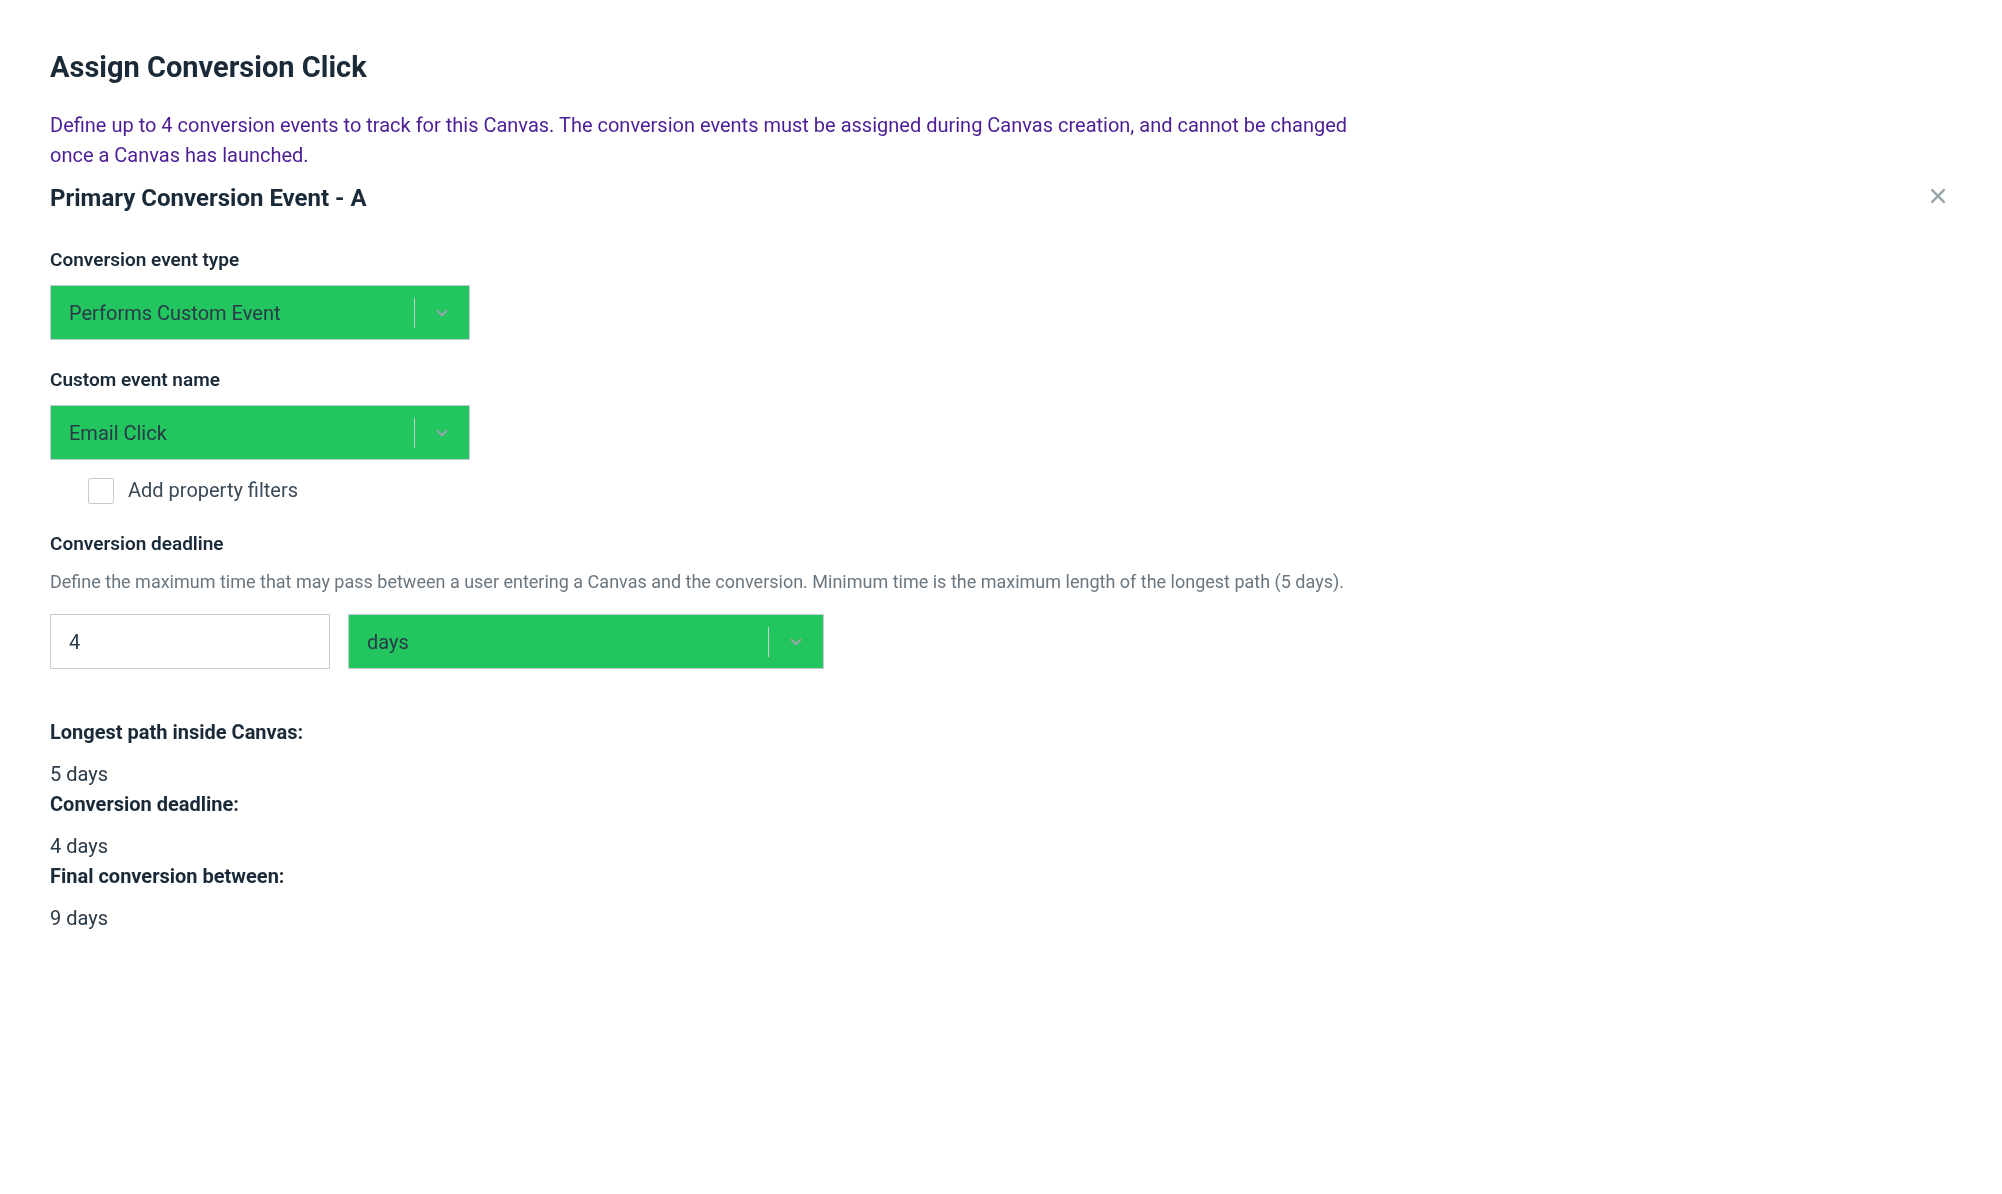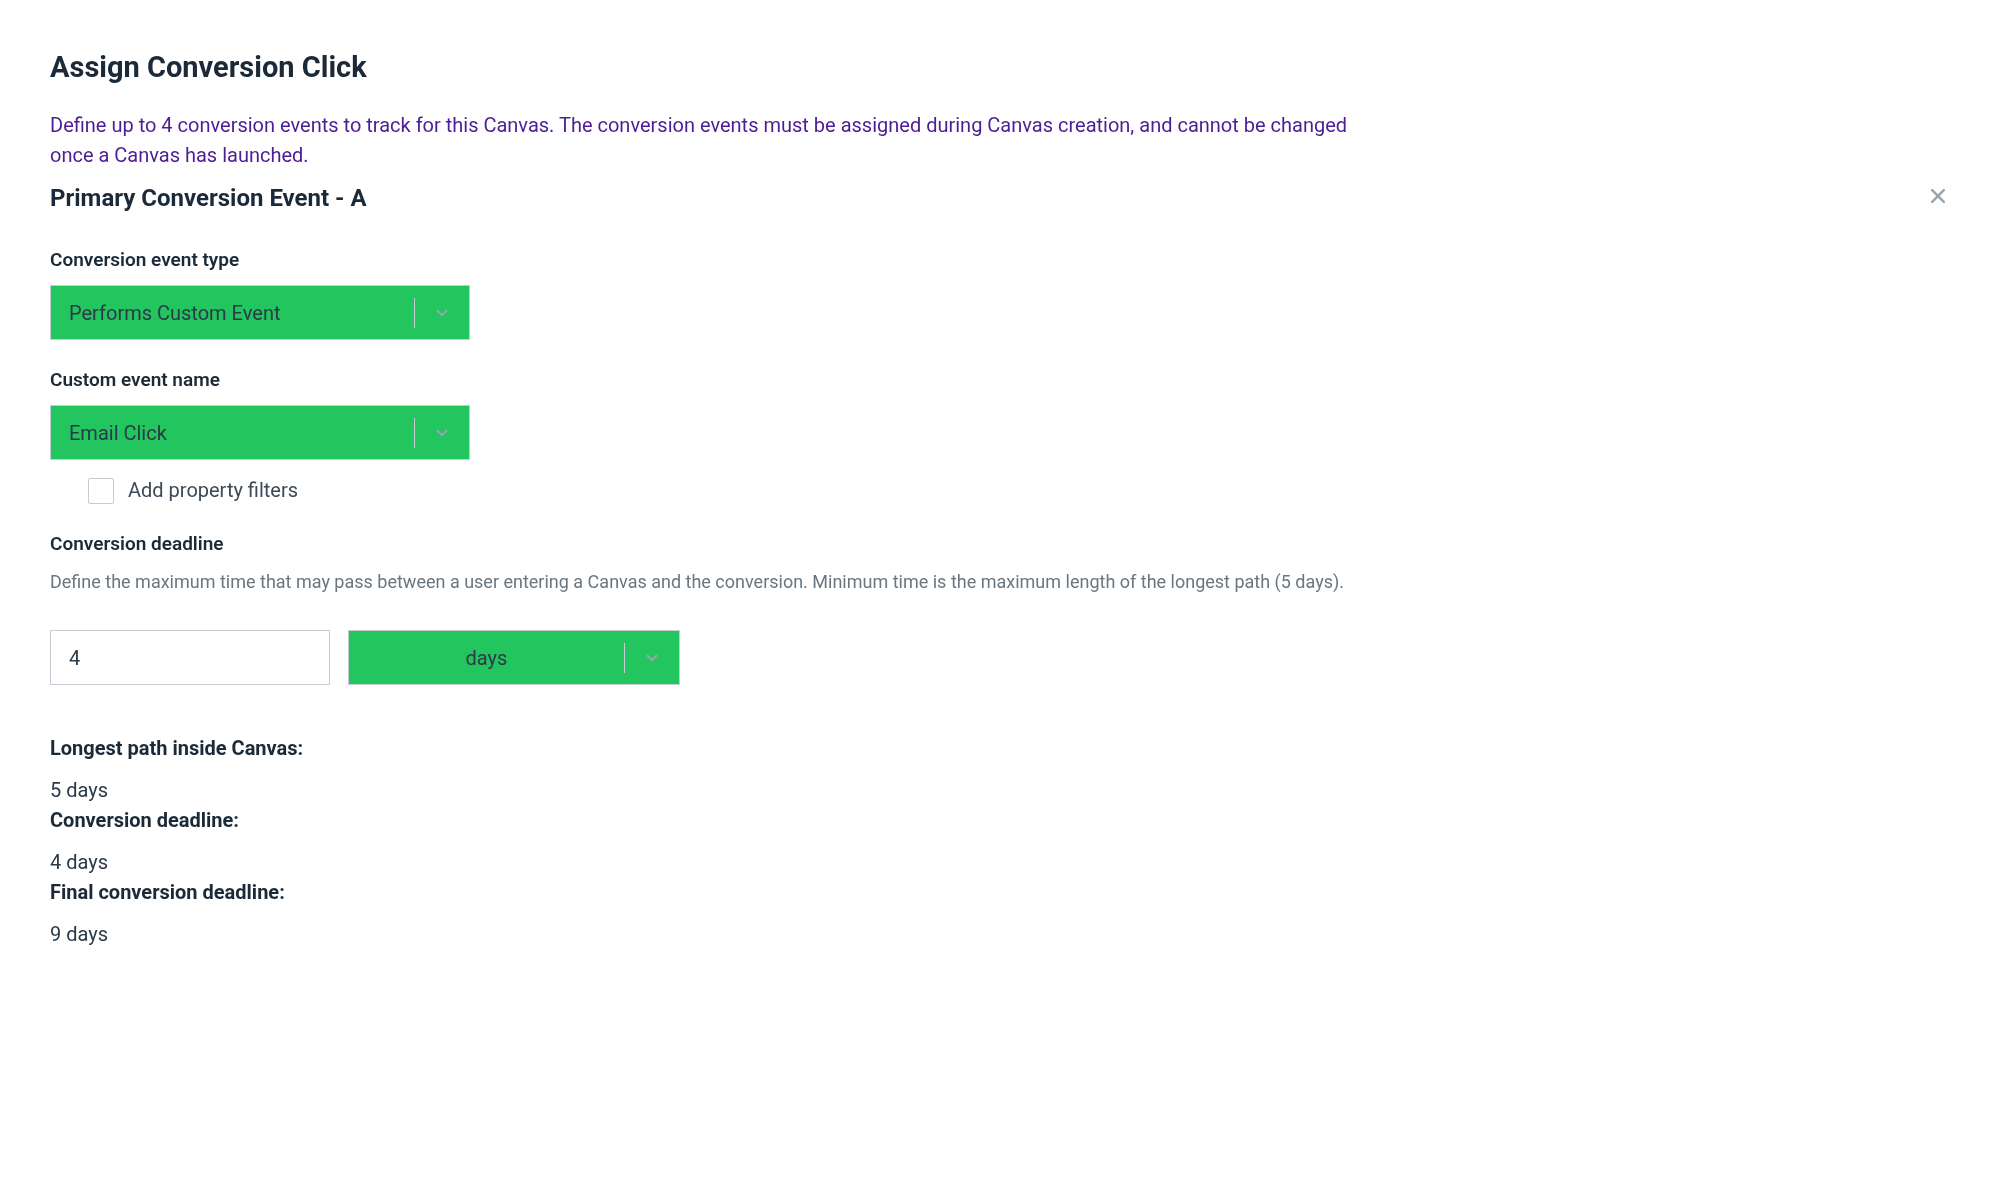--- a/index.html
+++ b/index.html
@@ -63,22 +63,21 @@
     .select-wrapper {
       border: 1px solid #c5ccd3;
       background: #22c55e;
       display: flex;
       align-items: center;
       height: 55px;
       width: 420px;
       cursor: pointer;
     }
     .select-wrapper-wide {
-      width: 332px;
-      text-align: center;
+      width: 476px;
     }
     .select-value {
       flex: 1;
       padding: 0 18px;
       font-size: 20px;
       color: #2a3a48;
     }
     .select-divider {
       width: 1px;
       height: 30px;
@@ -113,21 +112,21 @@
     .checkbox-label {
       font-size: 20px;
       color: #3a4a58;
     }
     .deadline-section {
       margin-top: 28px;
     }
     .helper-text {
       font-size: 18px;
       color: #6a7680;
-      margin-bottom: 36px;
+      margin-bottom: 20px;
       line-height: 1.4;
     }
     .deadline-row {
       display: flex;
       gap: 18px;
       align-items: center;
     }
     .number-input {
       border: 1px solid #c5ccd3;
       background: #ffffff;
@@ -227,16 +226,16 @@
 <div class="summary">
   <div class="summary-row">
     <span class="summary-label">Longest path inside Canvas:</span>
     <span class="summary-value">5 days</span>
   </div>
   <div class="summary-row">
     <span class="summary-label">Conversion deadline:</span>
     <span class="summary-value">4 days</span>
   </div>
   <div class="summary-row">
-    <span class="summary-label">Final conversion deadline:</span>
+    <span class="summary-label">Final conversion between:</span>
     <span class="summary-value">9 days</span>
   </div>
 </div>
 
 </body></html>

